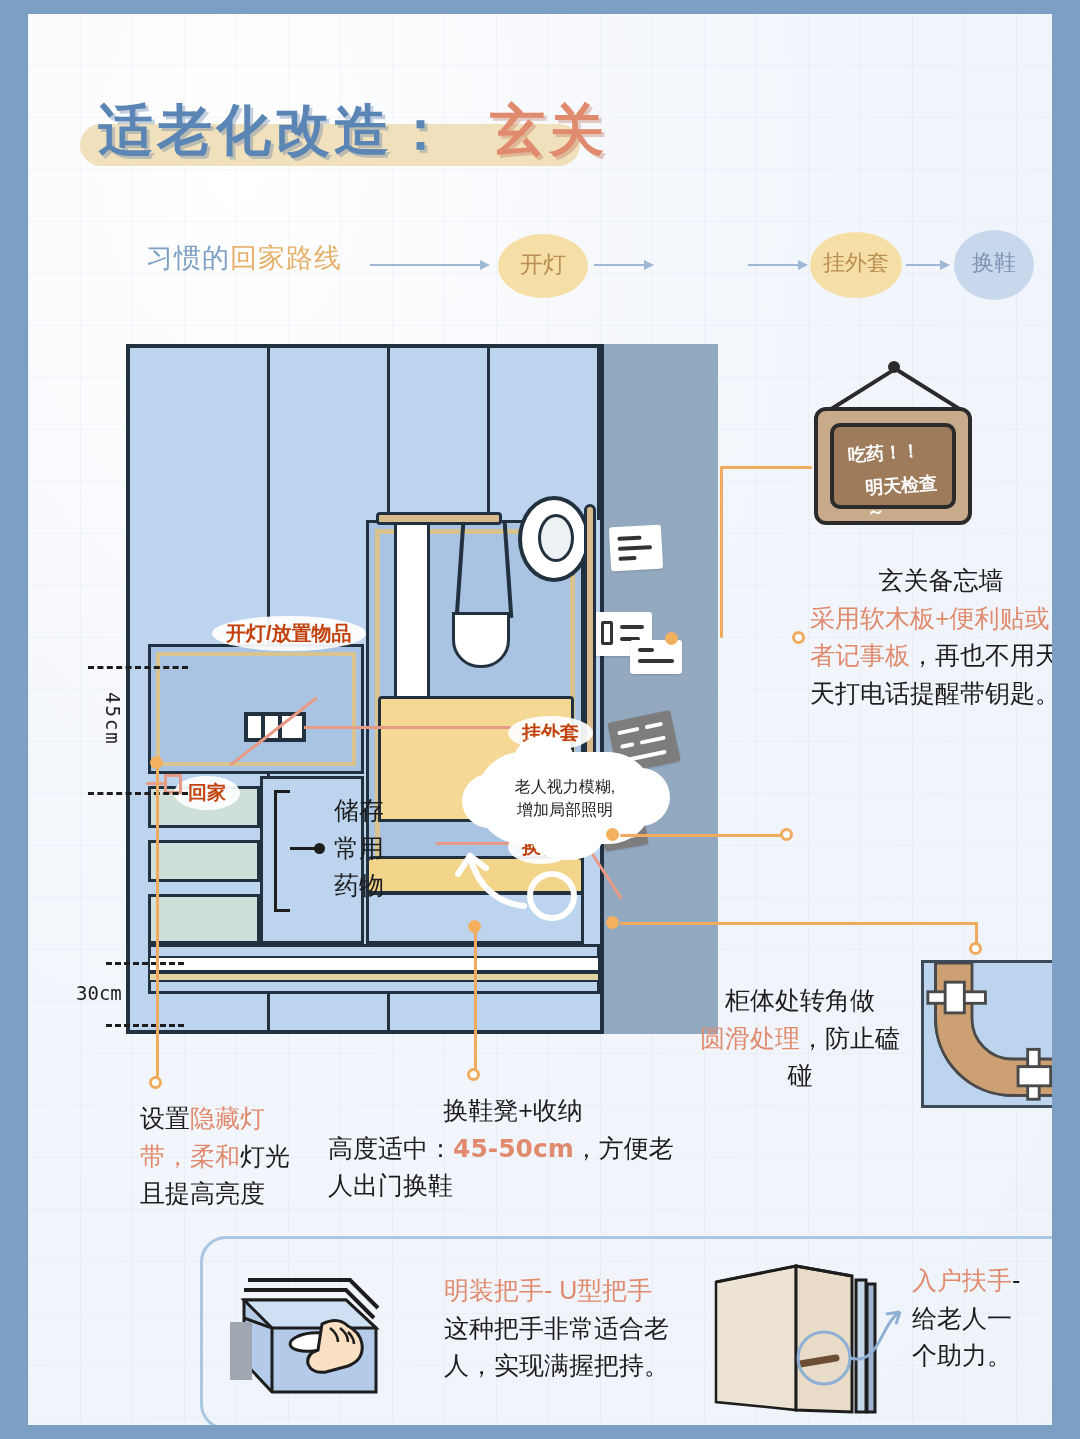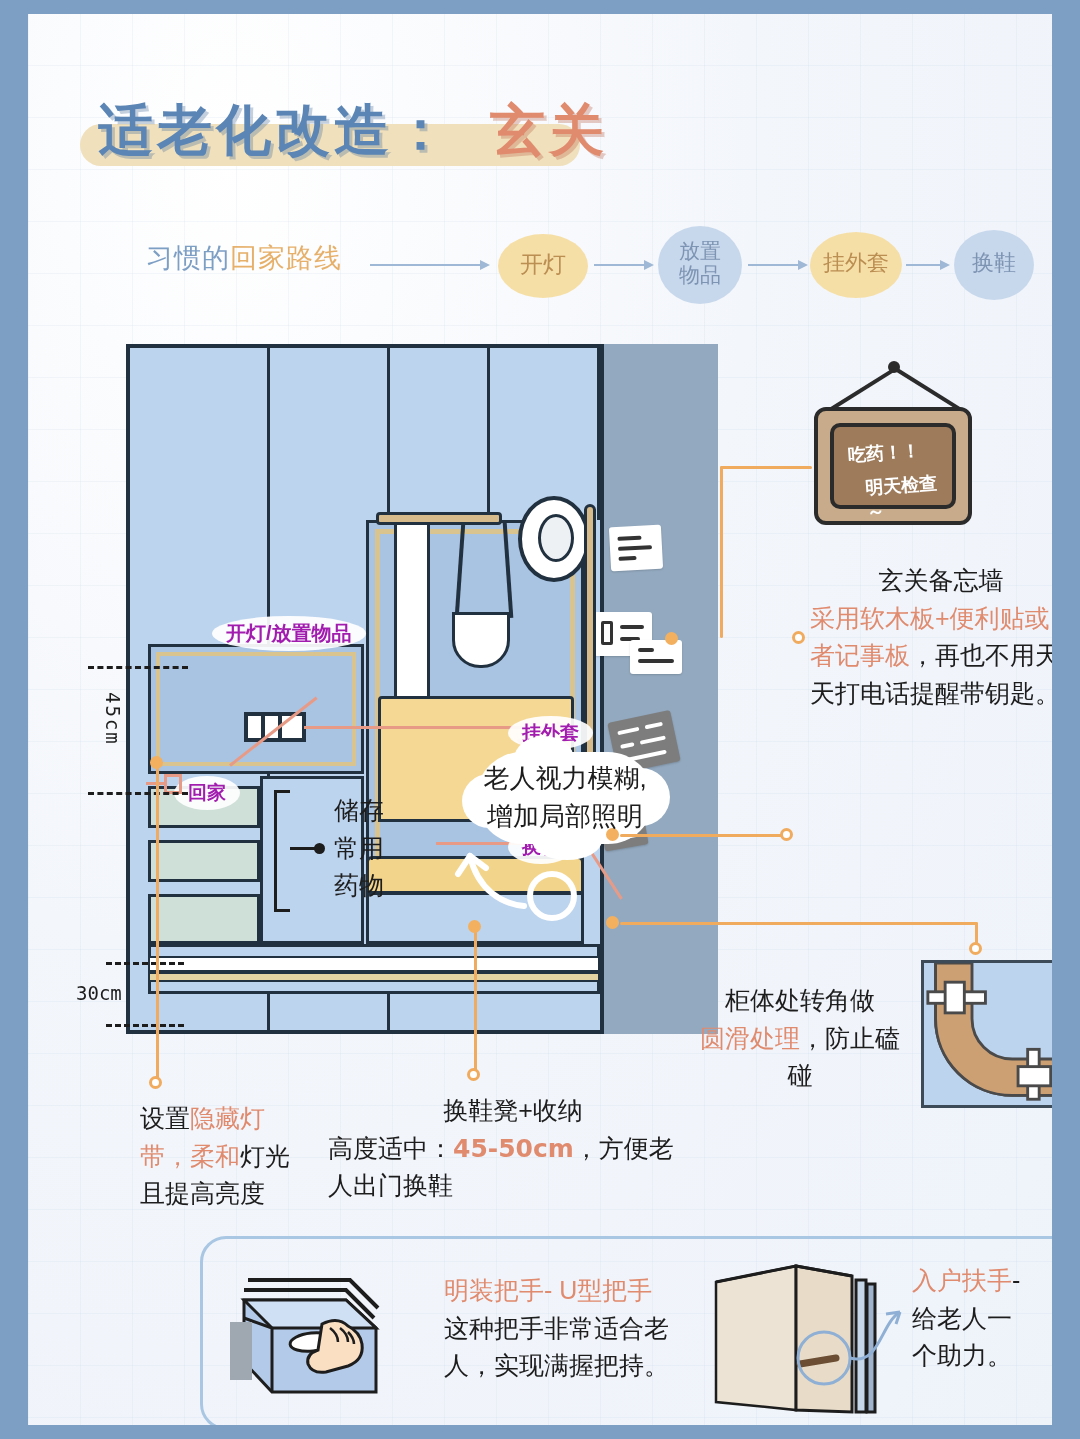--- a/index.html
+++ b/index.html
@@ -74,36 +74,36 @@
   .handrail { position:absolute; right:122px; top:160px; width:12px; height:330px; background:#d8bb8a; border:3px solid #22313f; border-radius:6px; }
   .note { position:absolute; background:#fff; border-radius:3px; box-shadow:0 1px 2px rgba(0,0,0,.15); }
   .note.g { background:#7d7d7d; }
   .note .ln { position:absolute; height:4px; background:#333; border-radius:2px; }
   .note.g .ln { background:#fff; }
   .switch { position:absolute; left:118px; top:368px; width:62px; height:30px; background:#fff; border:4px solid #22313f; display:flex; }
   .switch b { flex:1; border-right:4px solid #22313f; }
   .switch b:last-child { border-right:none; flex:1.6; }
 
   
-  .chip { position:absolute; color:#a21caf; font-size:20px; font-weight:bold; white-space:nowrap;
+  .chip { position:absolute; color:#c2410c; font-size:20px; font-weight:bold; white-space:nowrap;
           padding:4px 14px; border-radius:50%/50%; background:rgba(255,255,255,0.92); }
   .chip.sm { font-size:19px; }
   .pink-line { position:absolute; background:#e79b87; height:3px; }
   .pink-arrow:after { content:""; position:absolute; right:-3px; top:-5px;
       border-left:12px solid #e79b87; border-top:6px solid transparent; border-bottom:6px solid transparent; }
 
   
   .cloud { position:absolute; left:350px; top:408px; width:178px; height:92px; }
   .cloud .body { position:absolute; inset:0; background:#fff; border-radius:46px; }
   .cloud .p1 { position:absolute; left:-14px; top:22px; width:54px; height:54px; background:#fff; border-radius:50%; }
   .cloud .p2 { position:absolute; right:-16px; top:16px; width:58px; height:58px; background:#fff; border-radius:50%; }
   .cloud .p3 { position:absolute; left:38px; top:-16px; width:60px; height:46px; background:#fff; border-radius:50%; }
   .cloud .p4 { position:absolute; left:56px; bottom:-16px; width:70px; height:40px; background:#fff; border-radius:50%; }
   .cloud .t { position:absolute; inset:0; display:flex; flex-direction:column; align-items:center; justify-content:center;
-              font-size:26px; color:#1d1d1d; line-height:1.45; z-index:2; }
+              font-size:16px; color:#1d1d1d; line-height:1.45; z-index:2; }
 
   
   .dim-txt { position:absolute; font-size:19px; color:#1d1d1d; font-family:"DejaVu Sans Mono", monospace; }
   .dash { position:absolute; height:0; border-top:3px dashed #1d1d1d; }
   .memo-outer { position:absolute; left:786px; top:393px; width:158px; height:118px;
                 background:#c8ab8a; border:4px solid #2b2b2b; border-radius:12px; }
   .memo-inner { position:absolute; left:12px; top:12px; right:12px; bottom:12px;
                 background:#9d7b5b; border:4px solid #2b2b2b; border-radius:10px; }
   .memo-txt { position:absolute; color:#fff; font-size:18px; font-family:"DejaVu Sans", sans-serif; font-weight:bold; transform:rotate(-4deg); }
   .memo-hook { position:absolute; left:860px; top:347px; width:12px; height:12px; background:#2b2b2b; border-radius:50%; }
@@ -140,24 +140,20 @@
     <div class="flow-label">
       <span>习惯的</span><span class="o">回家路线</span>
     </div>
     <div class="arrow-long"></div>
 
     <div class="bub y" style="left:352px; top:8px; width:90px; height:64px; font-size:23px;">
       <span>开灯</span>
     </div>
     <div class="arrow-s" style="left:448px;"></div>
 
-    <div class="bub b" style="left:512px; top:0px; width:84px; height:78px; font-size:21px; flex-direction:column;">
-      <span>放置</span>
-      <span>物品</span>
-    </div>
     <div class="arrow-s" style="left:602px;"></div>
 
     <div class="bub y" style="left:664px; top:6px; width:92px; height:66px; font-size:22px;">
       <span>挂外套</span>
     </div>
     <div class="arrow-s" style="left:760px; width:42px;"></div>
 
     <div class="bub b" style="left:808px; top:4px; width:80px; height:70px; font-size:22px;">
       <span>换鞋</span>
     </div>

